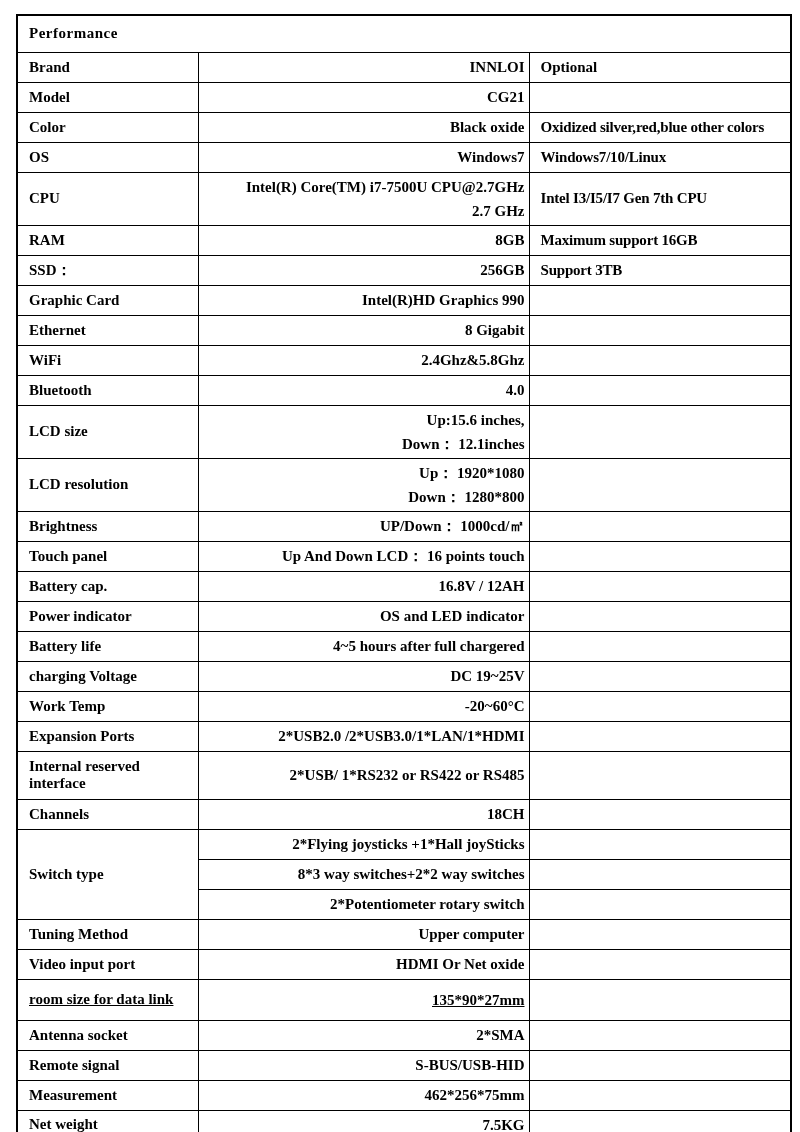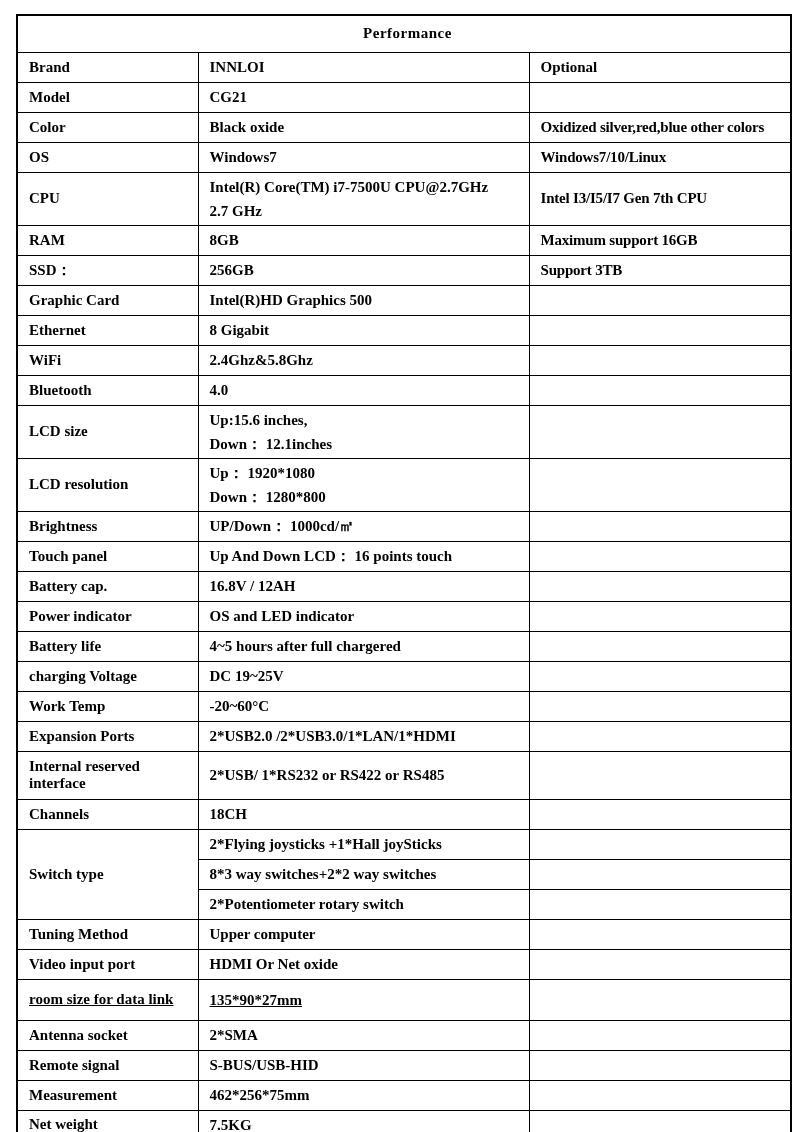--- a/index.html
+++ b/index.html
@@ -30,34 +30,34 @@
     vertical-align: middle;
     padding: 2px 4px 2px 11px;
     overflow: hidden;
   }
   col.c1 { width: 181px; }
   col.c2 { width: 331px; }
   col.c3 { width: 262px; }
 
   tr.title-row { height: 37px; }
   td.title-cell {
-    text-align: center;
     font-size: 25px;
     letter-spacing: 0.5px;
     padding: 2px 0;
   }
   tr.r   { height: 30px; }
   tr.r2  { height: 48px; }
   tr.r2b { height: 46px; }
   tr.rm  { height: 41px; text-decoration: underline; }
 
   td.val {
     white-space: pre-line;
     line-height: 24px;
     padding-left: 13px;
+    text-align: right;
   }
   td.opt {
     font-size: 14px;
     letter-spacing: -0.2px;
     white-space: nowrap;
     padding-left: 4px;
     padding-right: 2px;
   }
   td.opt-header {
     font-family: "Liberation Sans", "DejaVu Sans", sans-serif;
@@ -120,21 +120,21 @@
       </tr>
 
       <tr class="r">
         <td class="lbl">SSD：</td>
         <td class="val">256GB</td>
         <td class="opt">Support 3TB</td>
       </tr>
 
       <tr class="r">
         <td class="lbl">Graphic Card</td>
-        <td class="val">Intel(R)HD Graphics 500</td>
+        <td class="val">Intel(R)HD Graphics 990</td>
         <td class="opt"></td>
       </tr>
 
       <tr class="r">
         <td class="lbl">Ethernet</td>
         <td class="val">8 Gigabit</td>
         <td class="opt"></td>
       </tr>
 
       <tr class="r">

